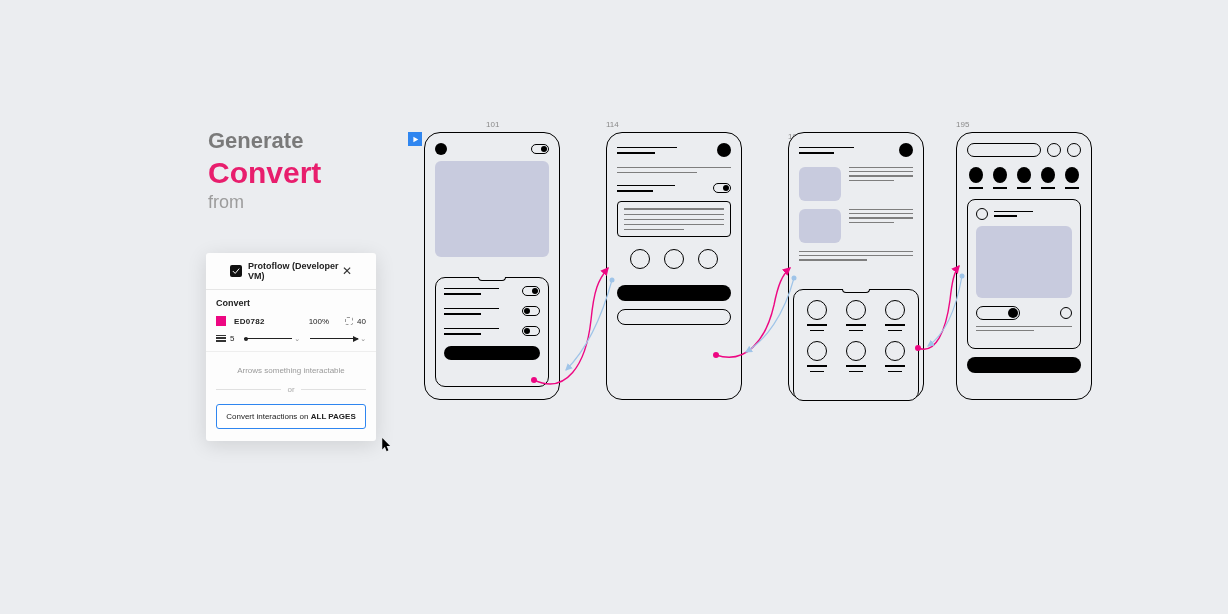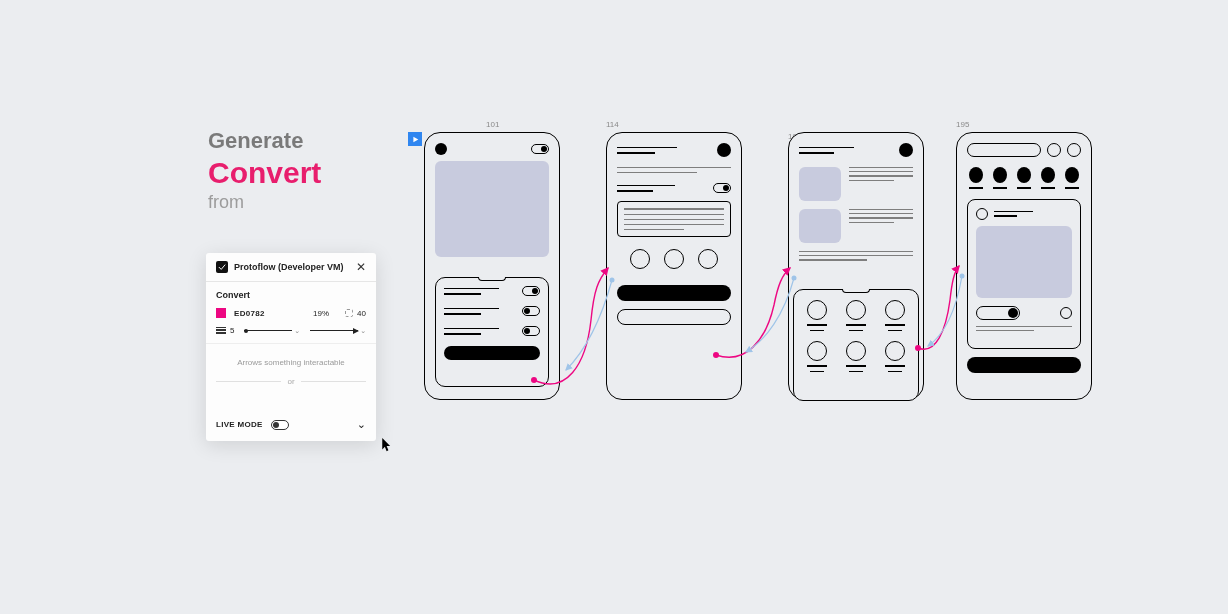--- a/index.html
+++ b/index.html
@@ -31,21 +31,21 @@
     width: 170px;
     background: #fdfdfd;
     border-radius: 3px;
     box-shadow: 0 4px 20px rgba(0,0,0,0.12);
     font-size: 9px;
     color: #222;
   }
   .panel-header {
     display: flex;
     align-items: center;
-    padding: 8px 10px;
+    padding: 8px 24px;
     border-bottom: 1px solid #e6e6e6;
   }
   .panel-header .logo {
     width: 12px; height: 12px;
     background: #111;
     border-radius: 2px;
     display: flex; align-items: center; justify-content: center;
   }
   .panel-header .logo svg { width: 8px; height: 8px; }
   .panel-header .title { margin-left: 6px; font-weight: 700; font-size: 9px; flex: 1; }
@@ -189,21 +189,21 @@
     </span>
     <span class="title">Protoflow (Developer VM)</span>
     <span class="close">✕</span>
   </div>
 
   <div class="panel-section">
     <div class="section-title">Convert</div>
     <div class="stroke-row1">
       <span class="swatch"></span>
       <span class="hex">ED0782</span>
-      <span class="pct">19%</span>
+      <span class="pct">100%</span>
       <span class="corner-box">
         <span class="ico"></span>
         <span class="val">40</span>
       </span>
     </div>
     <div class="stroke-row2">
       <span class="weight-box">
         <span class="ico">
             <span></span>
             <span></span>
@@ -222,28 +222,25 @@
     </div>
   </div>
 
   <div class="hint-section">
     <div class="hint-text">Arrows something interactable</div>
     <div class="or-row">
       <span class="divider"></span>
       <span class="or">or</span>
       <span class="divider"></span>
     </div>
-  </div>
-
-  <div class="panel-footer">
-    <span class="label">LIVE MODE</span>
-    <span class="toggle"></span>
-    <span class="spacer"></span>
-    <span class="eye">⌄</span>
-  </div>
+    <button class="convert-btn">
+      <span>Convert interactions on </span><b>ALL PAGES</b>
+    </button>
+  </div>
+
 </div>
 
 <div class="cursor">
   <svg viewBox="0 0 12 16">
       <path d="M0 0 L0 13 L3 10 L5 15 L7 14 L5 9 L9 9 Z" fill="#000"></path>
     </svg>
 </div>
 
 <div class="canvas">
 

